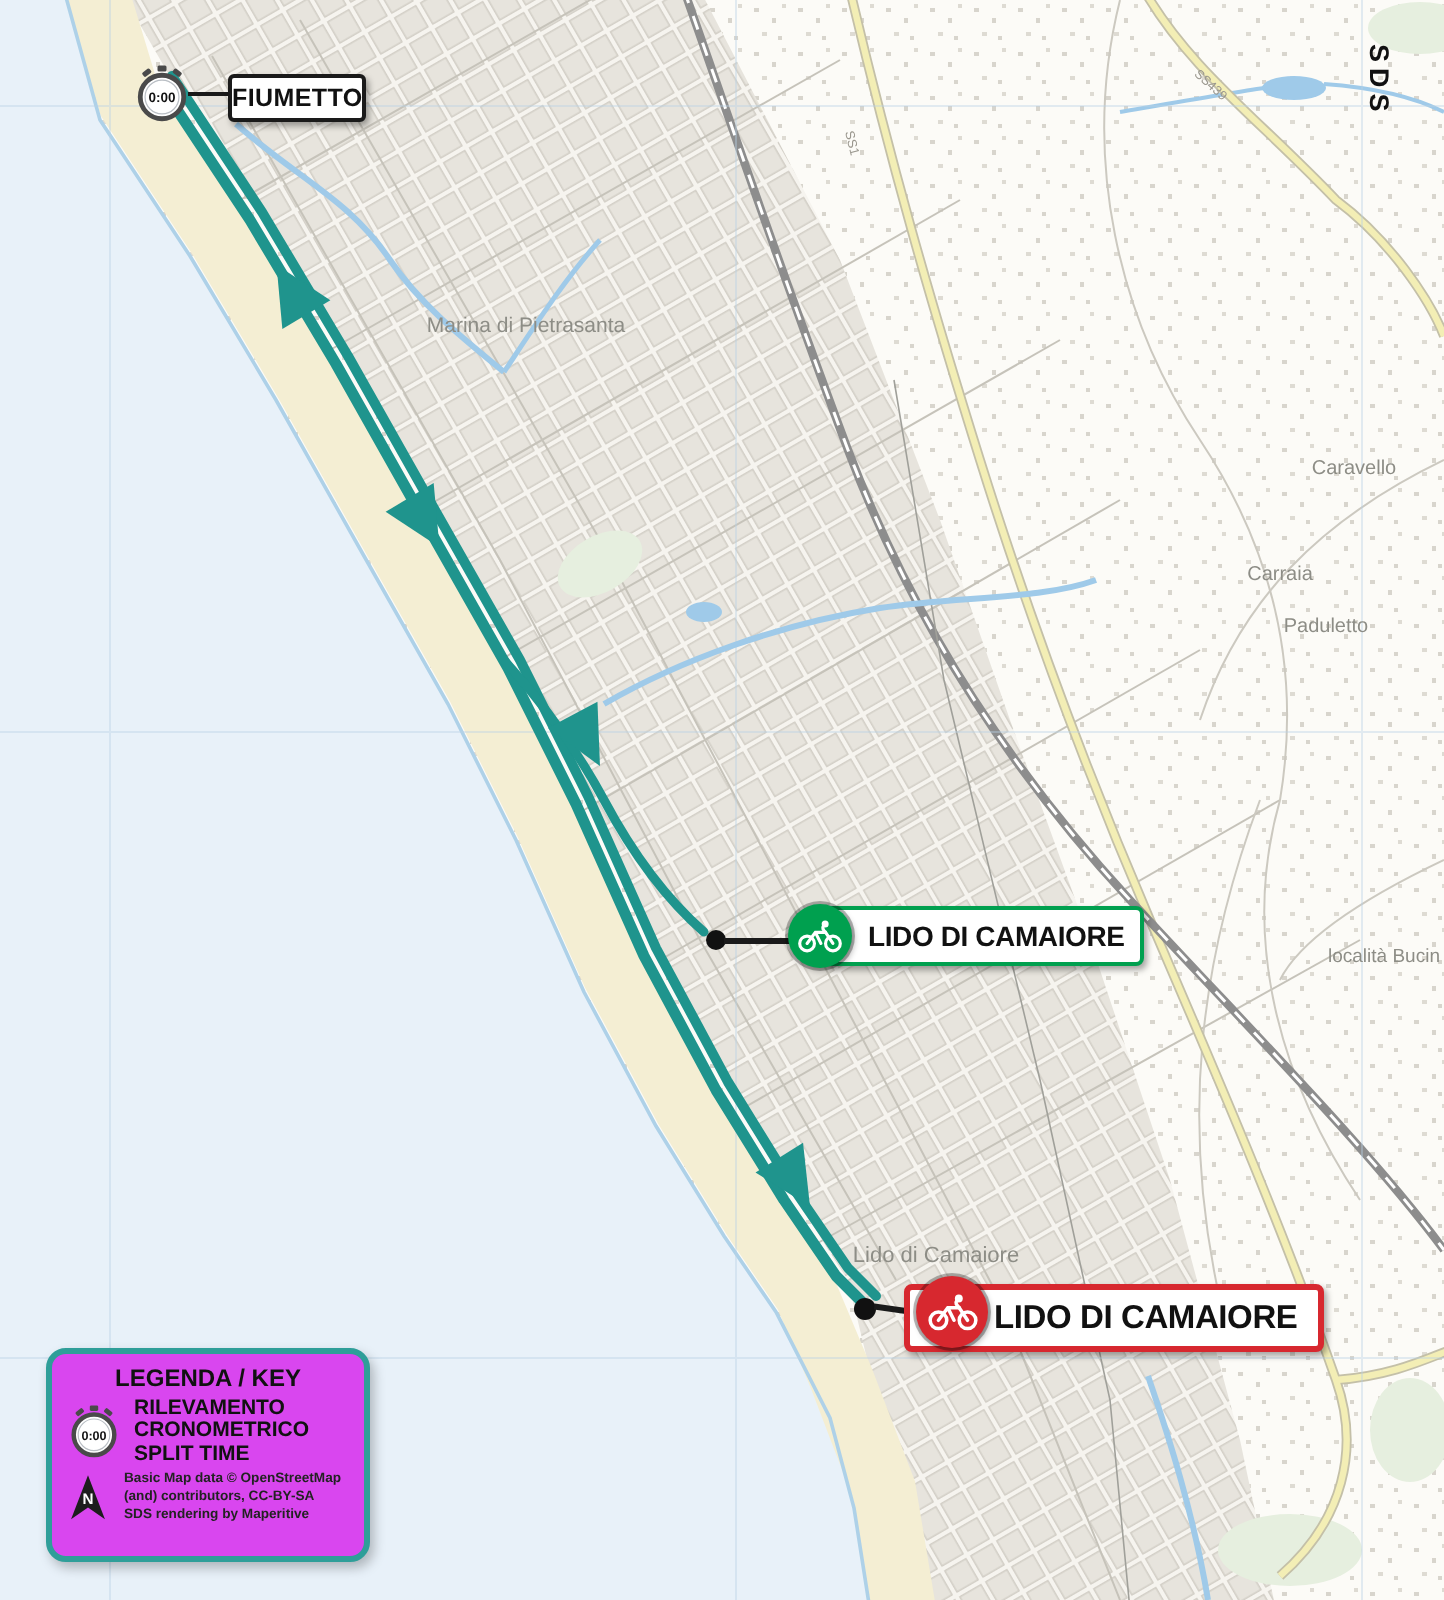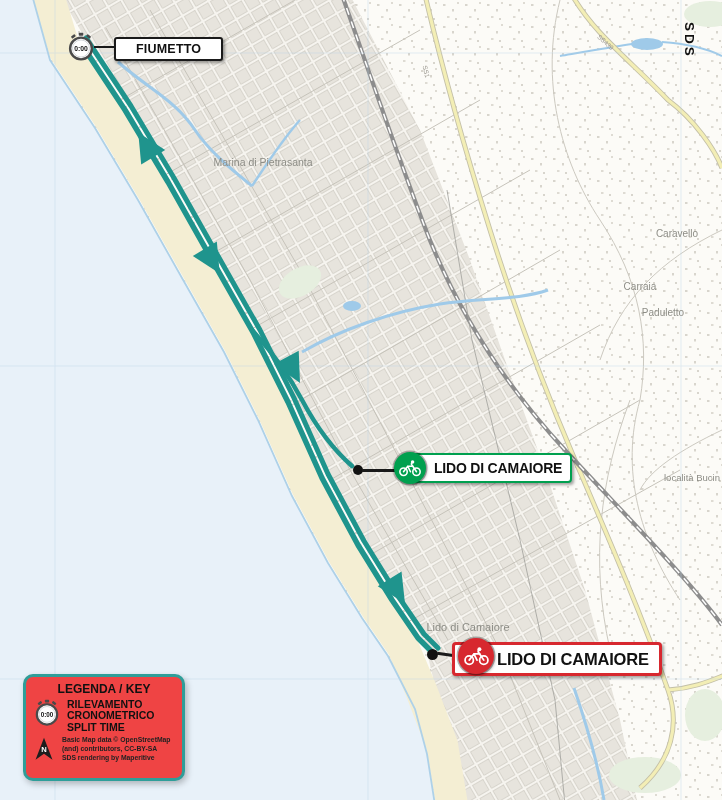--- a/index.html
+++ b/index.html
@@ -14,33 +14,33 @@
   .dot{position:absolute;background:#111;border-radius:50%}
   .marker-box{position:absolute;background:#fff;border-style:solid;display:flex;align-items:center;
       font-weight:bold;color:#111;white-space:nowrap;box-shadow:1.5px 2px 3px rgba(0,0,0,.35)}
   .badge{position:absolute;border-radius:50%;display:flex;align-items:center;justify-content:center;
       box-shadow:0 0 0 1.5px rgba(0,0,0,.28), 1px 1.5px 3px rgba(0,0,0,.3);z-index:3}
   .badge.start{background:var(--start)}
   .badge.finish{background:var(--finish)}
   .watch-text{font:bold 9px "Liberation Sans",sans-serif;fill:#111;text-anchor:middle}
 
   .split-box{left:48px;top:5px;height:18px;border-width:2px;border-color:#1a1a1a;
-      border-radius:3px;font-size:12.5px;padding:1px 20px;letter-spacing:.2px}
+      border-radius:3px;font-size:12.5px;padding:1px 0;letter-spacing:.2px}
   .start-box{left:62px;top:3px;height:26px;border-width:2.5px;border-color:var(--start);
       border-radius:4px;font-size:14px;padding:0 8px 0 20px;letter-spacing:-.2px}
   .finish-box{left:28px;top:4px;height:28px;border-width:3px;border-color:var(--finish);
       border-radius:4px;font-size:16.5px;padding:0 10px 0 42px;letter-spacing:-.2px}
 
   .watermark{position:absolute;left:682px;top:22px;writing-mode:vertical-rl;
       font-weight:bold;font-size:13.5px;letter-spacing:3px;color:#111}
 
-  .legend{position:absolute;left:23px;top:674px;width:156px;height:101px;background:#ef4444;
+  .legend{position:absolute;left:23px;top:674px;width:156px;height:101px;background:#d946ef;
       border:3px solid var(--legend);border-radius:10px;box-shadow:2px 3px 6px rgba(0,0,0,.25);z-index:5}
   .legend-title{text-align:center;font-weight:bold;font-size:12px;margin-top:5px;color:#111}
-  .legend-row{display:flex;align-items:flex-start;margin:3px 4px 0 7px}
+  .legend-row{display:flex;align-items:center;margin:3px 4px 0 7px}
   .legend-split-text{font-weight:bold;font-size:10.5px;line-height:1.08;color:#111;margin-left:6px}
   .legend-split-text .it{}
   .legend-credits{font-size:6.8px;line-height:1.3;color:#222;margin-left:7px;font-weight:600}
 </style>
 </head>
 <body>
 
 <div class="stage">
 
   <svg class="map" width="722" height="800" viewBox="0 0 722 800">

